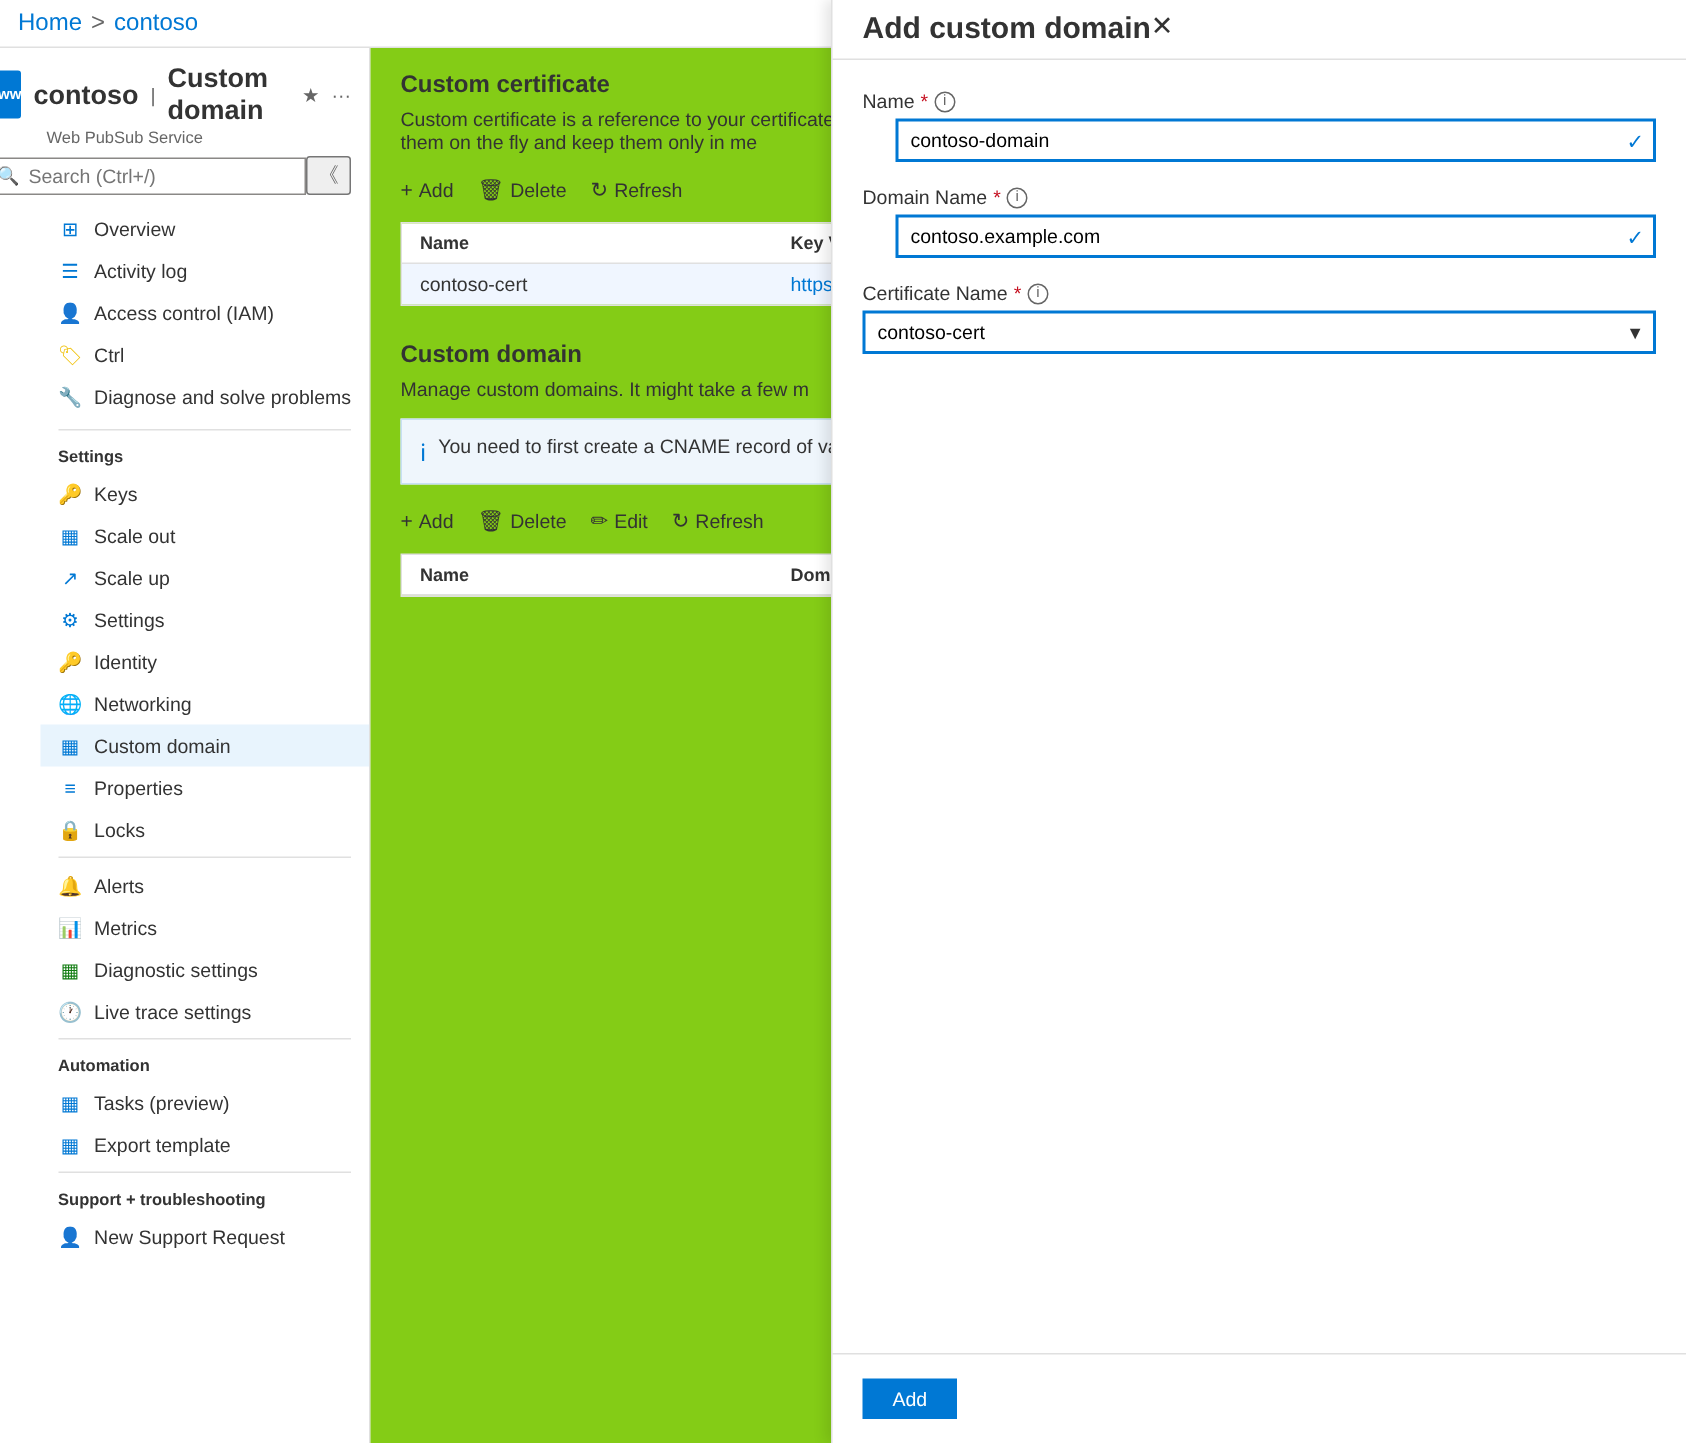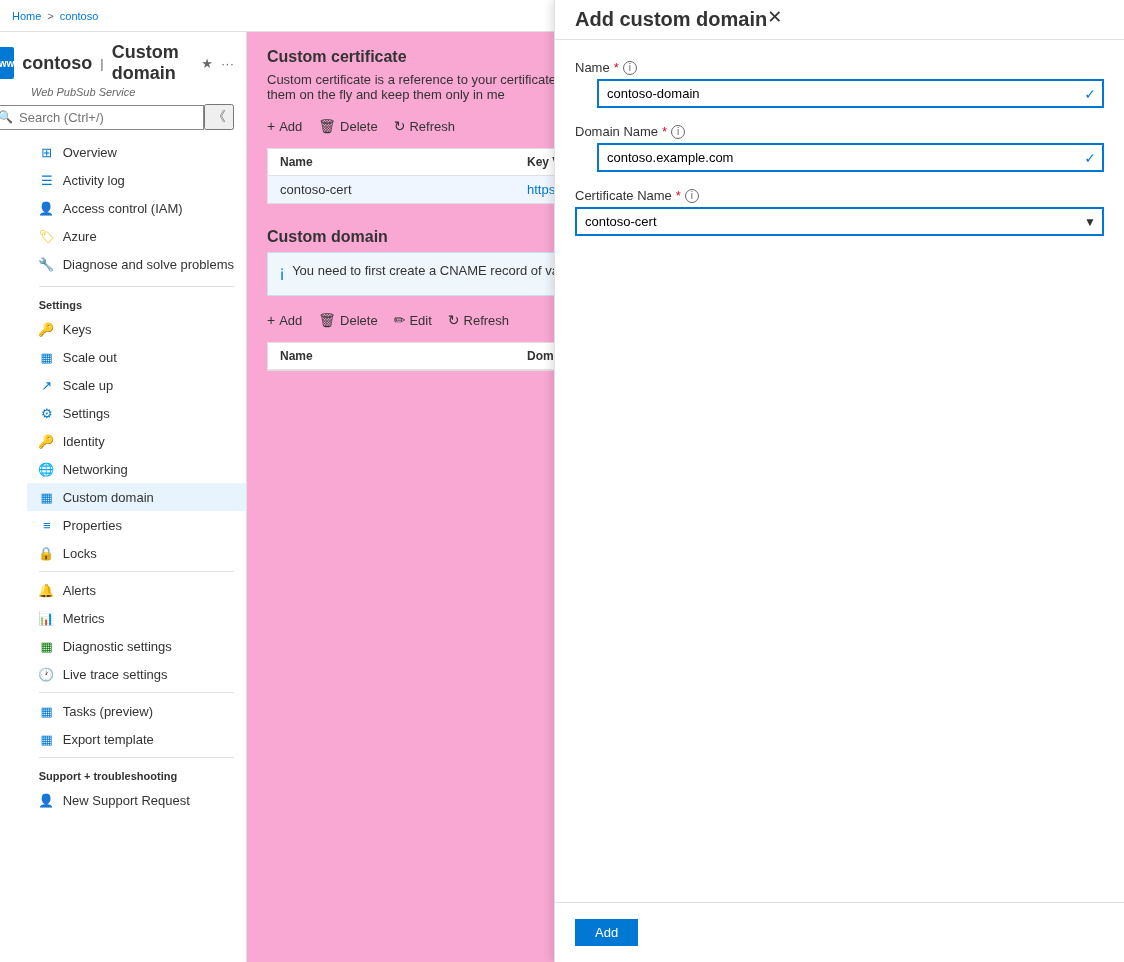--- a/index.html
+++ b/index.html
@@ -1,43 +1,43 @@
 <!DOCTYPE html>
 <html><head>
   <meta charset="utf-8">
   <style>
     * { box-sizing: border-box; margin: 0; padding: 0; }
     body { font-family: 'Segoe UI', Arial, sans-serif; font-size: 13px; color: #333; background: #fff; display: flex; flex-direction: column; height: 962px; overflow: hidden; }
 
     .top-bar { height: 32px; display: flex; align-items: center; padding: 0 12px; background: #fff; border-bottom: 1px solid #e0e0e0; }
-    .breadcrumb { display: flex; align-items: center; gap: 6px; font-size: 11px; color: #0078d4; }
+    .breadcrumb { display: flex; align-items: center; gap: 6px; font-size: 16px; color: #0078d4; }
 
     .content-area { display: flex; flex: 1; overflow: hidden; }
 
     
     .sidebar { width: 247px; min-width: 247px; border-right: 1px solid #e0e0e0; overflow-y: auto; background: #fff; display: flex; flex-direction: column; align-items: flex-end; }
     .sidebar-header { padding: 10px 12px 6px; }
     .resource-title { display: flex; align-items: center; gap: 8px; }
     .resource-icon { width: 32px; height: 32px; background: #0078d4; display: flex; align-items: center; justify-content: center; color: white; font-size: 10px; font-weight: bold; border-radius: 2px; }
-    .resource-subtitle { font-size: 11px; color: #666; margin-left: 40px; margin-top: 2px; font-style: italic; }
+    .resource-subtitle { font-size: 11px; color: #666; margin-left: 40px; margin-top: 2px; }
 
     .search-box { margin: 8px 12px; border: 1px solid #8a8886; display: flex; align-items: center; padding: 4px 8px; gap: 6px; }
     .search-box input { border: none; outline: none; flex: 1; font-size: 13px; color: #15803d; }
     .collapse-btn { margin-left: auto; padding: 2px 6px; cursor: pointer; color: #666; font-size: 14px; }
 
     .nav-section { padding: 4px 0; }
     .nav-section-label { font-size: 11px; font-weight: 600; color: #333; padding: 8px 12px 4px; text-transform: none; }
     .nav-divider { border: none; border-top: 1px solid #e0e0e0; margin: 4px 12px; }
     .nav-item { display: flex; align-items: center; gap: 8px; padding: 6px 12px; cursor: pointer; color: #333; text-decoration: none; }
     .nav-item.active { background: #e8f4fd; }
     .nav-item .icon { width: 16px; height: 16px; display: flex; align-items: center; justify-content: center; font-size: 13px; flex-shrink: 0; }
     .nav-item .label { font-size: 13px; }
 
     
-    .main-content { flex: 1; overflow-y: auto; padding: 16px 20px; background: #f9a8d4; position: relative; }
+    .main-content { flex: 1; overflow-y: auto; padding: 16px 20px; background: #84cc16; position: relative; }
 
     .section-title { font-size: 16px; font-weight: 600; margin-bottom: 6px; }
     .section-desc { font-size: 13px; color: #333; margin-bottom: 12px; }
 
     .toolbar { display: flex; align-items: center; gap: 16px; margin-bottom: 10px; }
     .toolbar-btn { display: flex; align-items: center; gap: 4px; cursor: pointer; color: #333; font-size: 13px; background: none; border: none; padding: 4px 0; }
     .toolbar-btn .icon { font-size: 14px; }
 
     .table-container { border: 1px solid #e0e0e0; margin-bottom: 24px; }
     .table-header { display: flex; background: #fff; border-bottom: 1px solid #e0e0e0; padding: 6px 12px; }
@@ -121,21 +121,21 @@
         <div class="nav-item">
           <span class="icon icon-blue">☰</span>
           <span class="label">Activity log</span>
         </div>
         <div class="nav-item">
           <span class="icon icon-blue">👤</span>
           <span class="label">Access control (IAM)</span>
         </div>
         <div class="nav-item">
           <span class="icon" style="color:#f0c30f;">🏷</span>
-          <span class="label">Azure</span>
+          <span class="label">Ctrl</span>
         </div>
         <div class="nav-item">
           <span class="icon icon-gray">🔧</span>
           <span class="label">Diagnose and solve problems</span>
         </div>
       </div>
 
       <hr class="nav-divider">
       <div class="nav-section-label">Settings</div>
 
@@ -189,20 +189,21 @@
       <div class="nav-item">
         <span class="icon" style="color:#107c10;">▦</span>
         <span class="label">Diagnostic settings</span>
       </div>
       <div class="nav-item">
         <span class="icon icon-blue">🕐</span>
         <span class="label">Live trace settings</span>
       </div>
 
       <hr class="nav-divider">
+      <div class="nav-section-label">Automation</div>
 
       <div class="nav-item">
         <span class="icon icon-blue">▦</span>
         <span class="label">Tasks (preview)</span>
       </div>
       <div class="nav-item">
         <span class="icon icon-blue">▦</span>
         <span class="label">Export template</span>
       </div>
 
@@ -241,20 +242,21 @@
         <div class="table-header-cell">Name</div>
         <div class="table-header-cell">Key Vault Base</div>
       </div>
       <div class="table-row">
         <div class="table-cell">contoso-cert</div>
         <div class="table-cell link">https://contoso</div>
       </div>
     </div>
 
     <h2 class="section-title">Custom domain</h2>
+    <p class="section-desc">Manage custom domains. It might take a few m</p>
 
     <div class="info-banner">
       <span class="info-icon">ℹ</span>
       <span class="info-text">You need to first create a CNAME record of validate its ownership.</span>
     </div>
 
     <div class="toolbar">
       <button class="toolbar-btn">
         <span class="icon">+</span>
         <span>Add</span>

